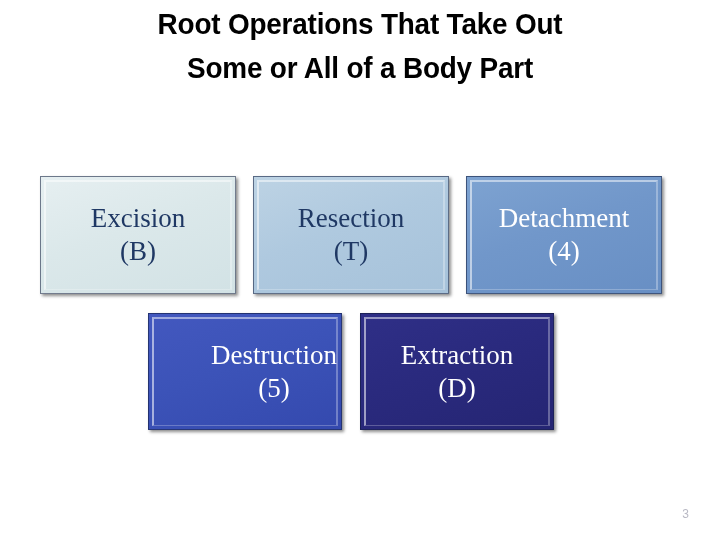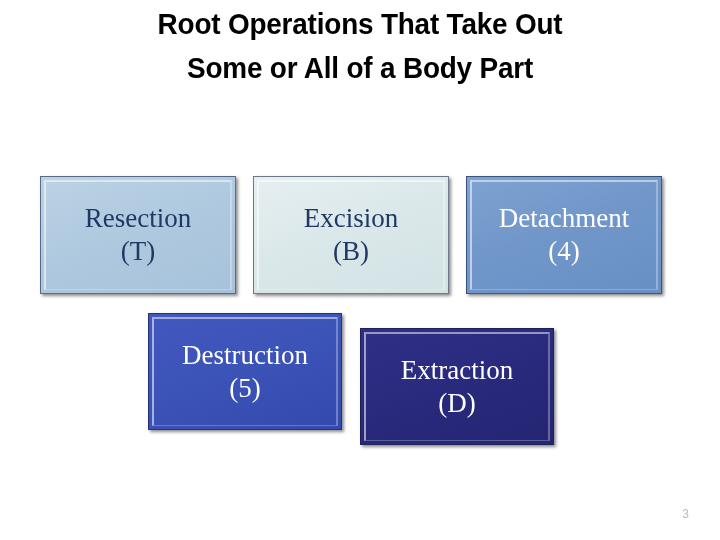--- a/index.html
+++ b/index.html
@@ -99,53 +99,53 @@
     background: linear-gradient(160deg, #bdd3e4 0%, #afc9df 45%, #a6c2da 100%);
     color: #1f3864;
   }
   .fill-detachment {
     background: linear-gradient(160deg, #7ea3d1 0%, #7197ca 45%, #688fc4 100%);
     color: #ffffff;
   }
   .fill-destruction {
     background: linear-gradient(160deg, #4358bf 0%, #3c53b8 45%, #3449ae 100%);
     color: #ffffff;
+    justify-content: flex-end;
   }
   .fill-extraction {
     background: linear-gradient(160deg, #2f2f87 0%, #2a2a7e 45%, #252573 100%);
     color: #ffffff;
-    margin-top: 15px;
   }
 
   
   #page-number {
     position: absolute;
     right: 31px;
     bottom: 19px;
     font-family: "Liberation Sans", sans-serif;
     font-size: 12px;
     color: #b9b9c4;
   }
 </style>
 </head>
 <body>
 
 <div id="slide-title">Root Operations That Take Out
 Some or All of a Body Part</div>
 
 <div class="box-row" id="row-top">
 
+  <div class="flow-box fill-excision">
+    <span class="box-label">Excision
+(B)</span>
+  </div>
+
   <div class="flow-box fill-resection">
     <span class="box-label">Resection
 (T)</span>
-  </div>
-
-  <div class="flow-box fill-excision">
-    <span class="box-label">Excision
-(B)</span>
   </div>
 
   <div class="flow-box fill-detachment">
     <span class="box-label">Detachment
 (4)</span>
   </div>
 
 </div>
 
 <div class="box-row" id="row-bottom">

